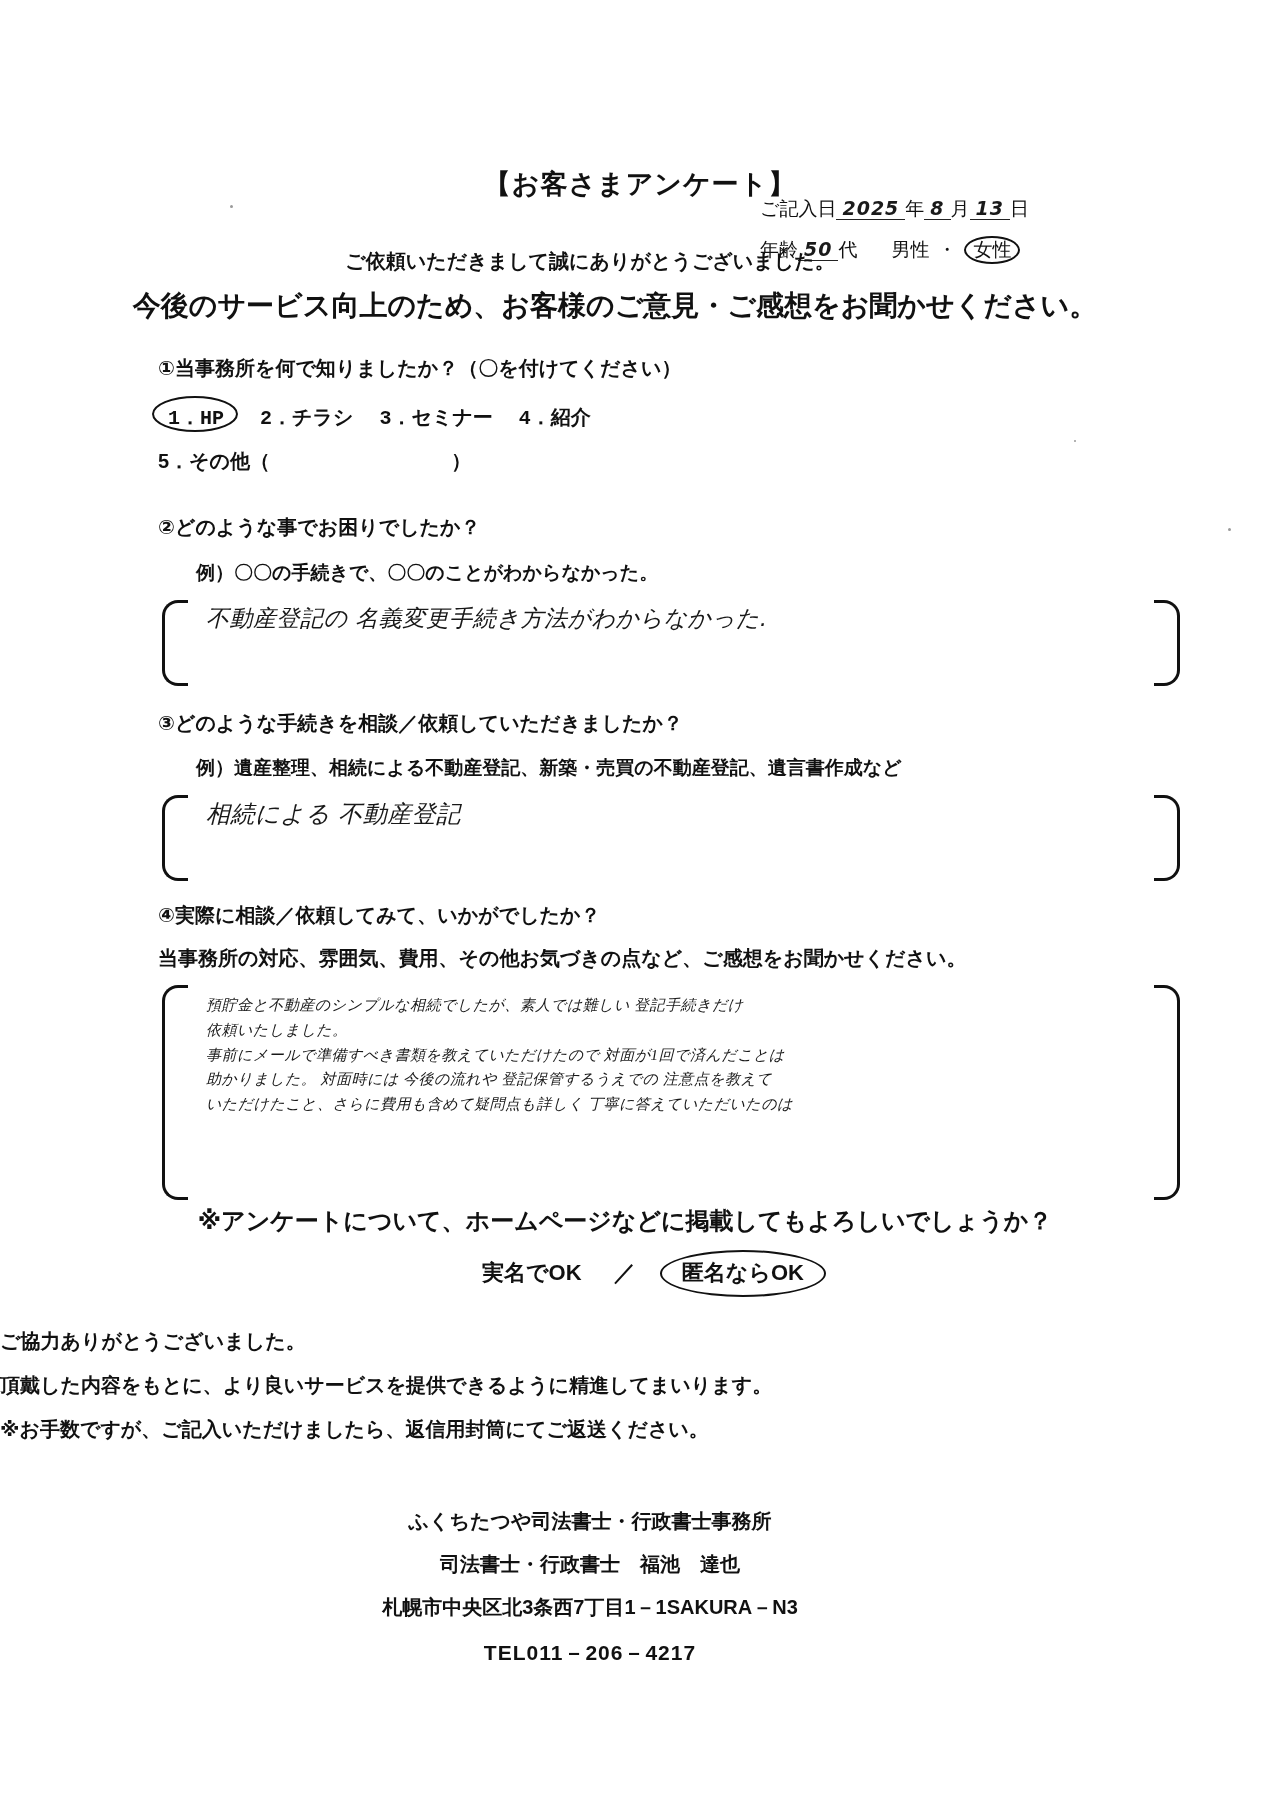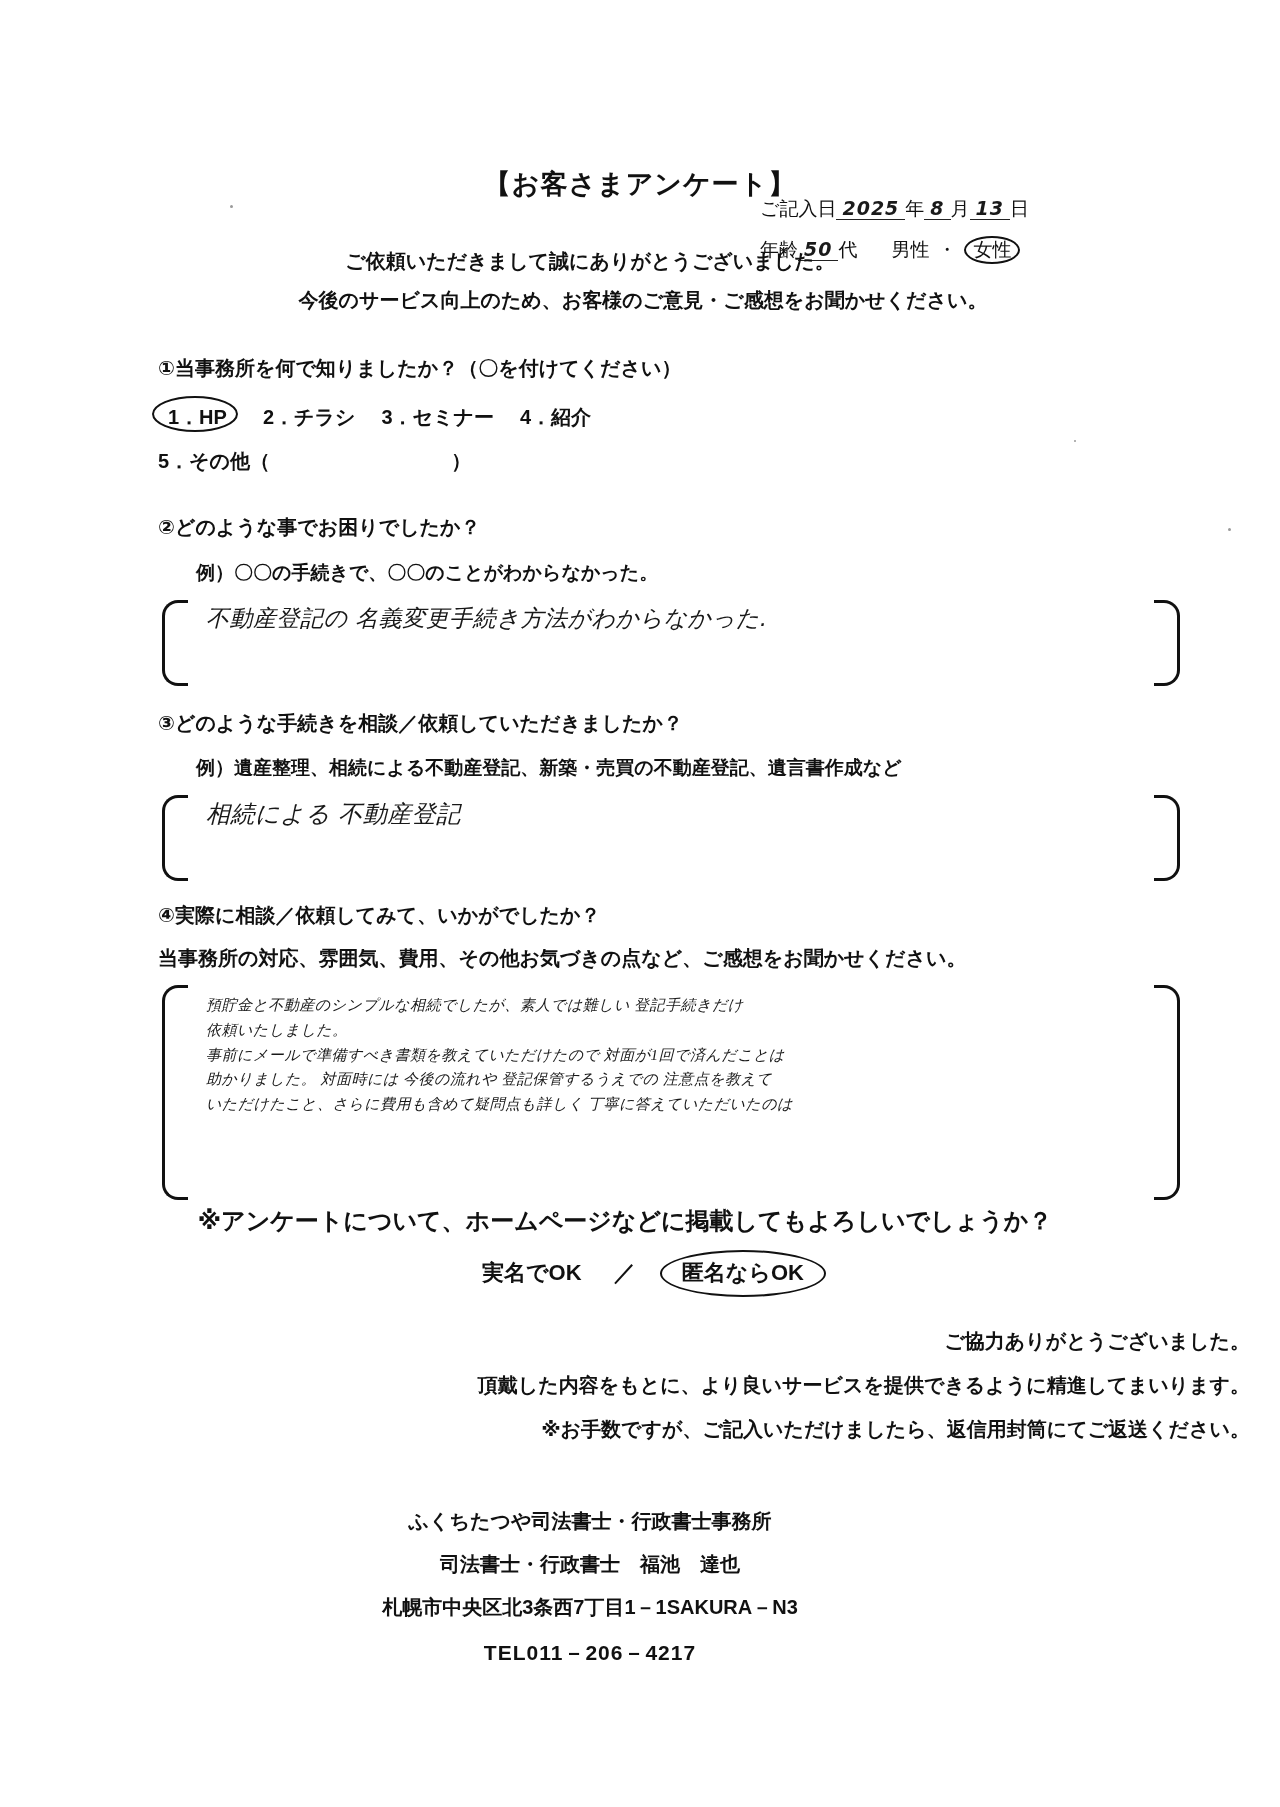--- a/index.html
+++ b/index.html
@@ -76,23 +76,22 @@
     text-align: center;
     font-size: 20px;
     font-weight: bold;
   }
   .intro2 {
     position: absolute;
     top: 287px;
     left: 0;
     width: 1230px;
     text-align: center;
-    font-size: 20px;
-    font-weight: bold;
-    margin-left: 28px;
+    font-size: 28px;
+    font-weight: bold;
   }
 
   .q {
     position: absolute;
     font-size: 20px;
     font-weight: bold;
     left: 158px;
   }
   .sub {
     position: absolute;
@@ -104,20 +103,21 @@
   
   .choices {
     position: absolute;
     left: 158px;
     top: 400px;
     font-size: 20px;
     font-weight: bold;
     display: flex;
     align-items: center;
     gap: 26px;
+    font-family: Liberation Mono, monospace;
   }
   .choice-circled {
     position: relative;
     padding: 4px 10px;
   }
   .choice-circled::after {
     content: "";
     position: absolute;
     left: -6px;
     top: -4px;
@@ -204,21 +204,21 @@
     right: -8px;
     bottom: -6px;
     border: 2px solid #111;
     border-radius: 50%;
   }
 
   .thanks {
     position: absolute;
     left: 0;
     width: 1250px;
-    text-align: right;
+    text-align: left;
     font-size: 20px;
     font-weight: bold;
   }
 
   .footer {
     position: absolute;
     left: 0;
     width: 1180px;
     text-align: center;
     font-size: 20px;

